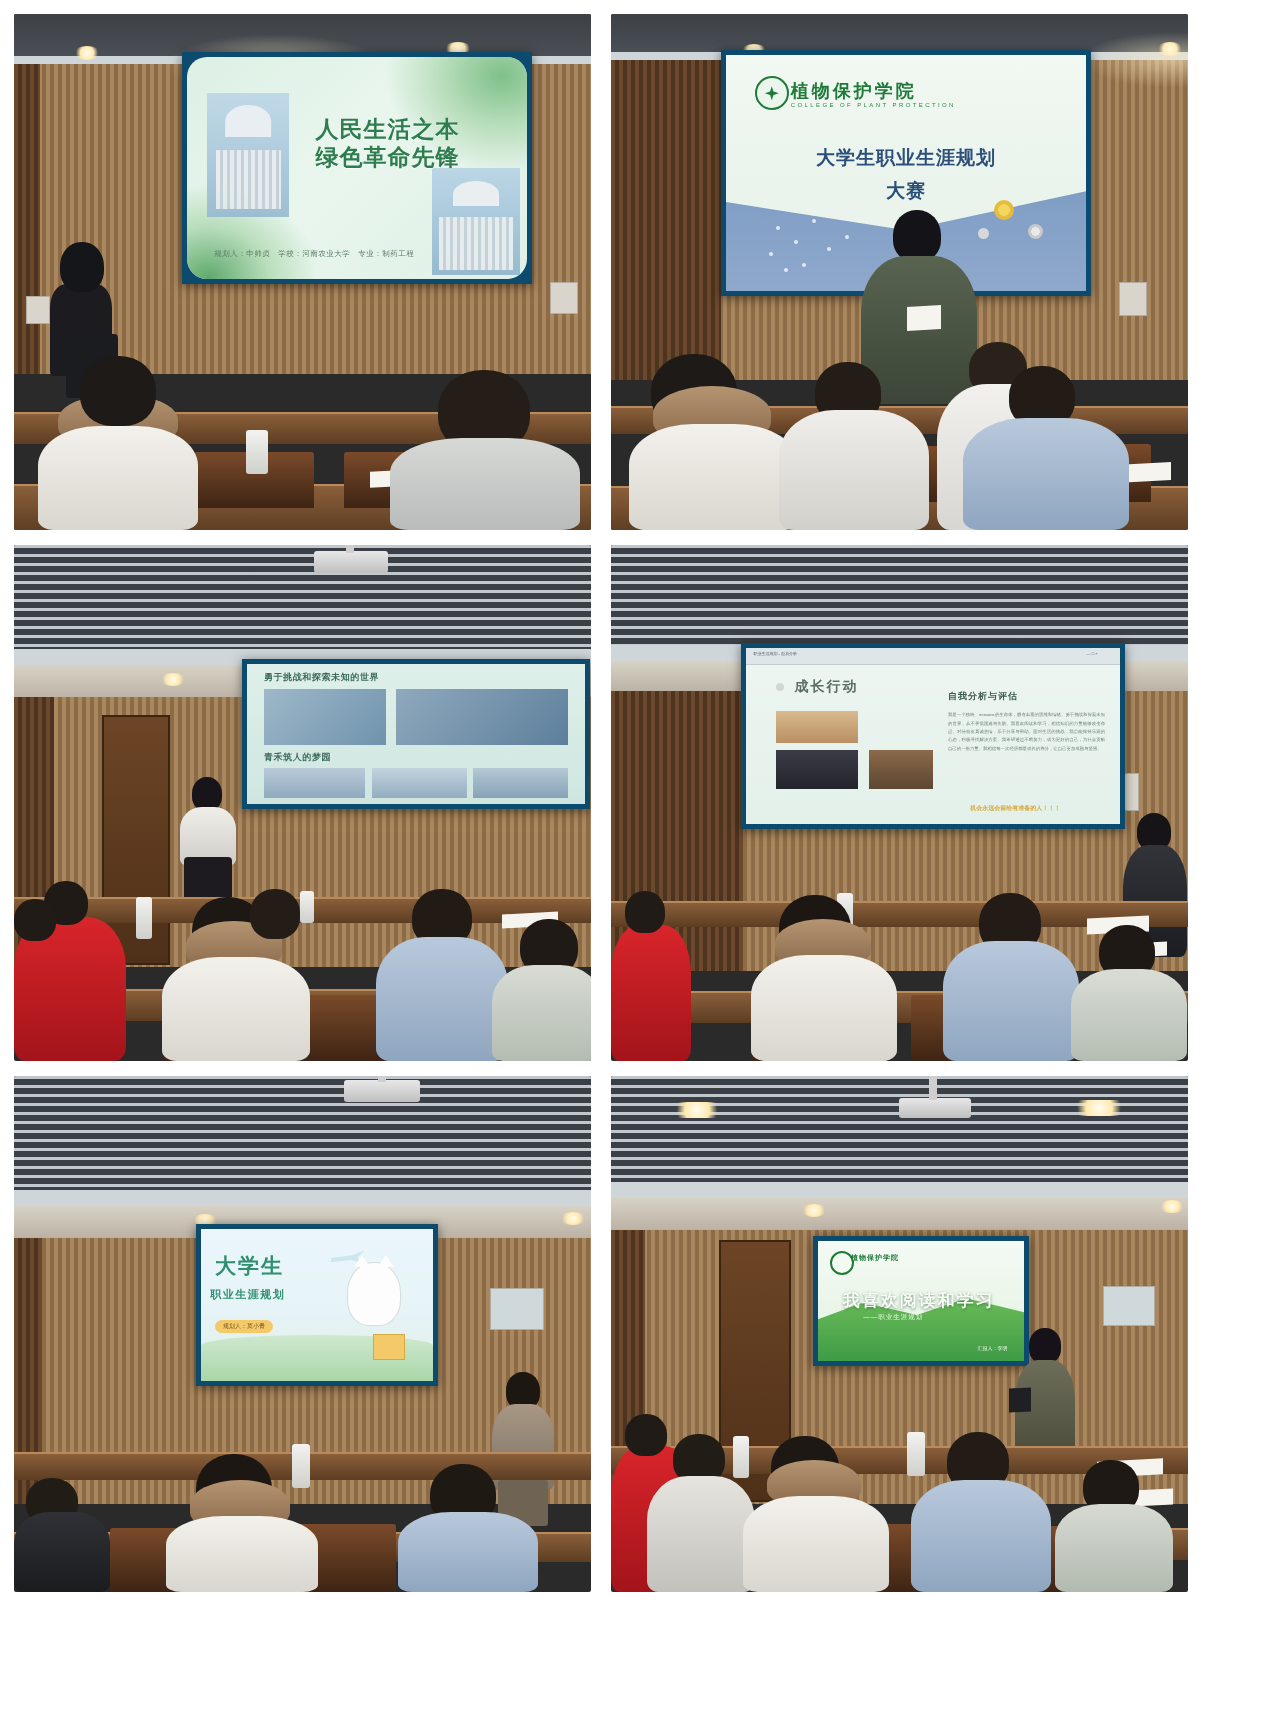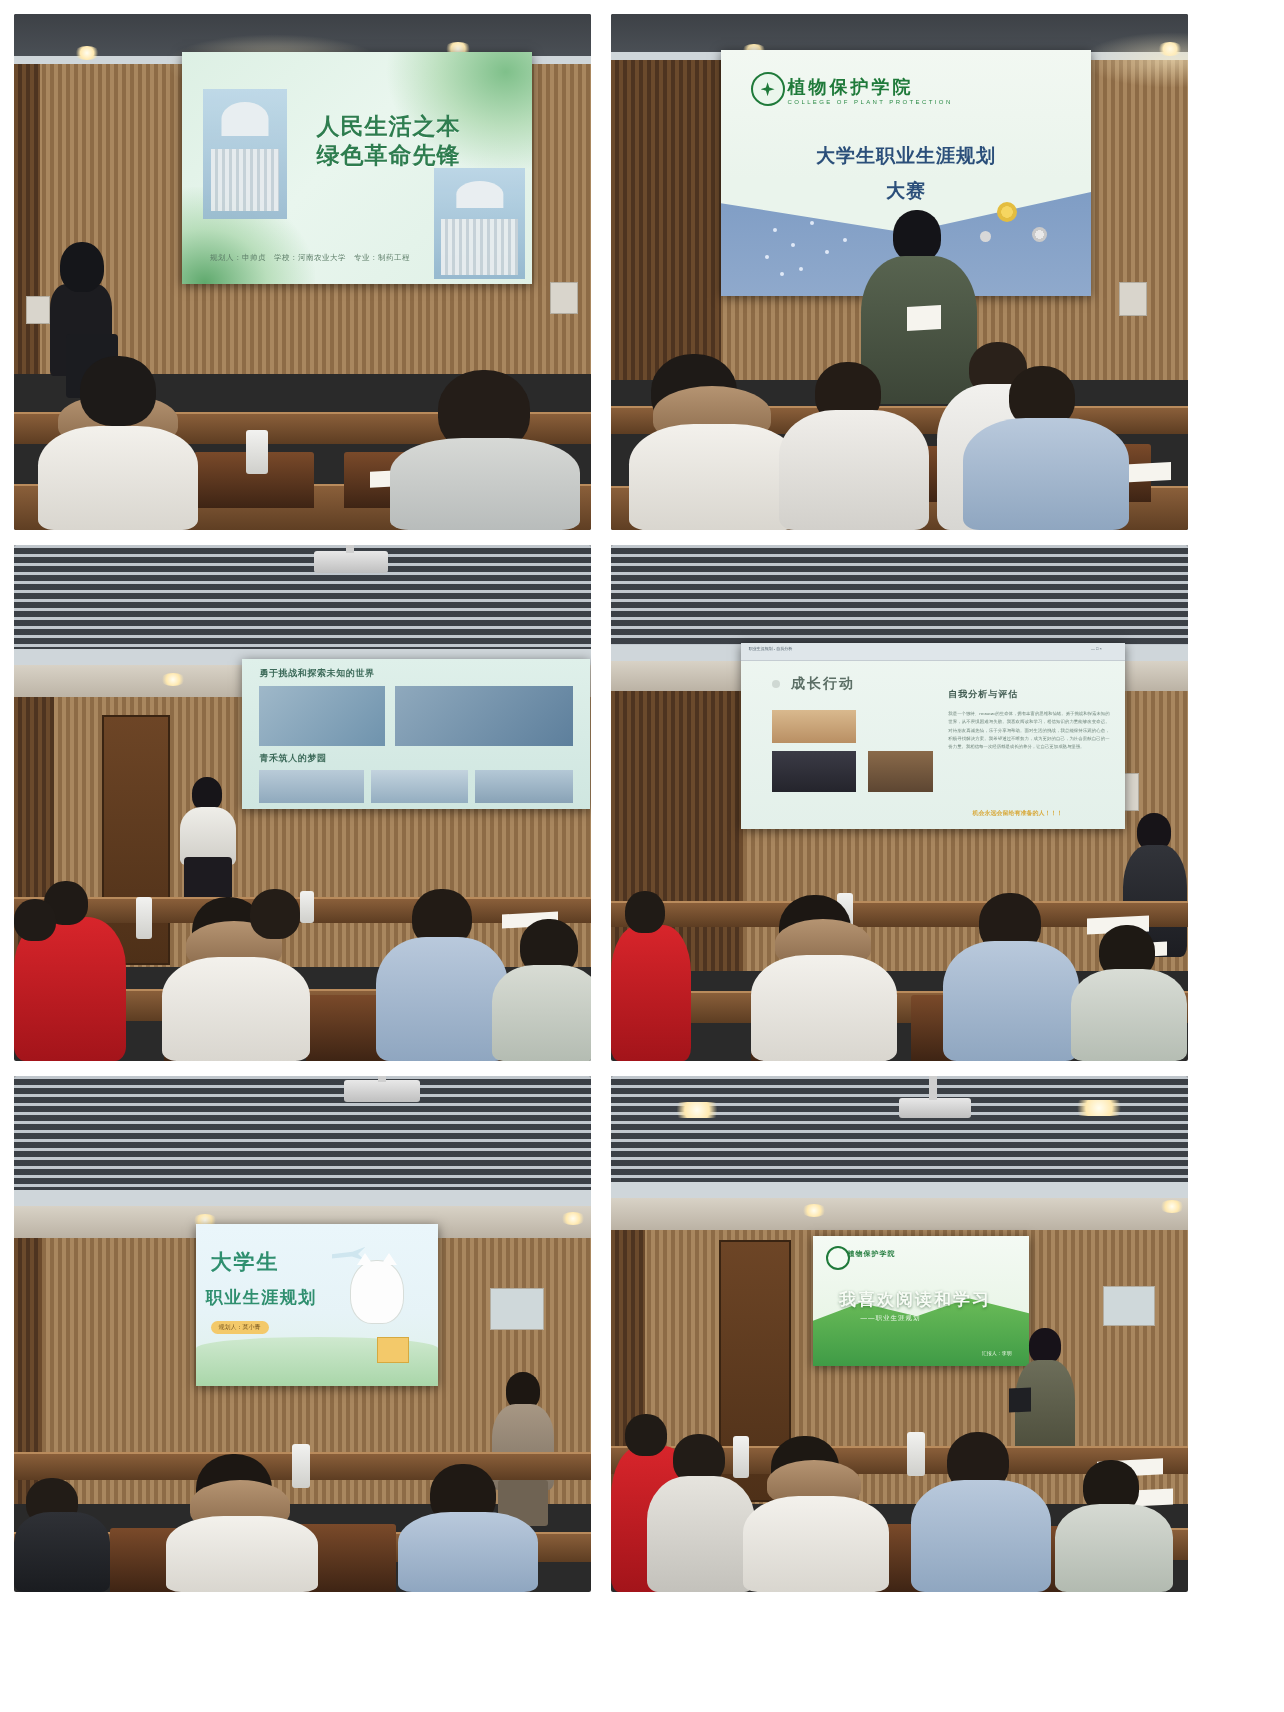--- a/index.html
+++ b/index.html
@@ -14,30 +14,30 @@
     background:repeating-linear-gradient(to bottom, rgba(215,222,228,.85) 0 3px, rgba(58,63,69,.9) 3px 9px);}
   .ceil-band{position:absolute;left:0;width:100%;background:#cfd6da;}
   .wall{position:absolute;left:0;width:100%;
      background:repeating-linear-gradient(to right,#a9875f 0 4px,#8d6b46 4px 8px);}
   .wall-top{position:absolute;left:0;width:100%;background:linear-gradient(#d8d2c6,#b9b0a2);}
   .wall-dark{position:absolute;background:repeating-linear-gradient(to right,#6b4a2c 0 4px,#4e3420 4px 8px);}
   .downlight{position:absolute;border-radius:50%;background:radial-gradient(circle,#fffdf0 0%,#ffe9b0 45%,rgba(255,220,140,0) 75%);}
   .glow{position:absolute;border-radius:50%;background:radial-gradient(ellipse,rgba(255,240,200,.55),rgba(255,240,200,0) 70%);}
 
   
-  .screen{position:absolute;background:#0c4a6e;box-sizing:border-box;box-shadow:0 2px 10px rgba(0,0,0,.5);}
+  .screen{position:absolute;background:#0c4a6e;padding:5px;box-sizing:border-box;box-shadow:0 2px 10px rgba(0,0,0,.5);}
   .slide{width:100%;height:100%;position:relative;overflow:hidden;background:#e8f3ec;}
 
   
   .desk{position:absolute;background:linear-gradient(#8a5f3a,#5d3d22);border-top:2px solid #b98b5c;}
   .chair{position:absolute;background:linear-gradient(#7a4a2a,#3e2414);border-radius:3px 3px 0 0;}
   .head{position:absolute;border-radius:48% 48% 42% 42%;}
 
   
-  .s1{background:linear-gradient(135deg,#ddf0e4 0%,#e9f6ee 45%,#dff0e6 100%);}
+  .s1{background:linear-gradient(135deg,#ddf0e4 0%,#e9f6ee 45%,#dff0e6 100%);border-radius:20px;}
   .s1 .leaf-tr{position:absolute;right:-4%;top:-6%;width:46%;height:58%;
     background:radial-gradient(ellipse at 75% 25%,#7fc08a 0%,rgba(150,205,150,.55) 38%,rgba(210,235,205,0) 70%);}
   .s1 .leaf-bl{position:absolute;left:-4%;bottom:-10%;width:42%;height:52%;
     background:radial-gradient(ellipse at 25% 80%,#5fa96d 0%,rgba(140,200,140,.5) 40%,rgba(215,238,210,0) 72%);}
   .s1 .pic-l{position:absolute;left:6%;top:16%;width:24%;height:56%;
      background:linear-gradient(#bcd7e8,#97b9d0);opacity:.9;}
   .s1 .pic-r{position:absolute;right:2%;bottom:2%;width:26%;height:48%;
      background:linear-gradient(#b7d3e6,#8fb4cd);opacity:.9;}
   .dome{position:absolute;left:50%;transform:translateX(-50%);border-radius:50% 50% 0 0;background:#e9eef2;}
   .colon{position:absolute;background:repeating-linear-gradient(to right,#e6ebef 0 4px,#c2ced6 4px 7px);}
@@ -83,21 +83,21 @@
   .s4 .imgA{position:absolute;left:8%;top:36%;width:22%;height:18%;background:linear-gradient(#d9b98e,#b98f63);}
   .s4 .imgB{position:absolute;left:8%;top:58%;width:22%;height:22%;background:linear-gradient(#3b3b46,#24242c);}
   .s4 .imgC{position:absolute;left:33%;top:58%;width:17%;height:22%;background:linear-gradient(#8a6a4a,#5d4632);}
   .s4 .note{position:absolute;left:48%;bottom:6%;width:48%;text-align:center;color:#d8a93a;font-size:6px;font-weight:bold;}
 
   
   .s5{background:linear-gradient(#eaf6fb 0%,#e6f3f7 55%,#dff0e7 100%);}
   .s5 .ground{position:absolute;left:0;bottom:0;width:100%;height:30%;
      background:linear-gradient(#cfe9cf,#a9d6a9);border-radius:60% 60% 0 0 / 28% 28% 0 0;}
   .s5 .t1{position:absolute;left:6%;top:15%;color:#2f8f6f;font-size:21px;font-weight:bold;letter-spacing:2px;}
-  .s5 .t2{position:absolute;left:4%;top:38%;color:#2f8f6f;font-size:17px;font-weight:bold;letter-spacing:1.5px;text-align:right;}
+  .s5 .t2{position:absolute;left:4%;top:38%;color:#2f8f6f;font-size:11px;font-weight:bold;letter-spacing:1.5px;text-align:right;}
   .s5 .pill{position:absolute;left:6%;top:60%;padding:2px 8px;border-radius:10px;background:#f3c96a;color:#7a5820;font-size:6px;}
   .s5 .plane{position:absolute;left:56%;top:14%;width:34px;height:14px;background:#cfe6ef;
      clip-path:polygon(0 55%,62% 36%,100% 0,78% 52%,100% 100%,60% 70%,0 85%);}
   .s5 .cat{position:absolute;right:14%;top:22%;width:52px;height:62px;background:#fdfdfd;border-radius:48% 48% 40% 40%;border:1.5px solid #d7ddd9;}
   .s5 .cat:before{content:"";position:absolute;left:6px;top:-8px;width:0;height:0;border-left:8px solid transparent;border-right:8px solid transparent;border-bottom:12px solid #fdfdfd;}
   .s5 .cat:after{content:"";position:absolute;right:6px;top:-8px;width:0;height:0;border-left:8px solid transparent;border-right:8px solid transparent;border-bottom:12px solid #fdfdfd;}
   .s5 .box{position:absolute;right:12%;bottom:14%;width:30px;height:24px;background:#f3c96a;border:1.5px solid #d6a93f;}
 
   
   .s6{background:linear-gradient(#f4faf4,#e3f2e0);}

